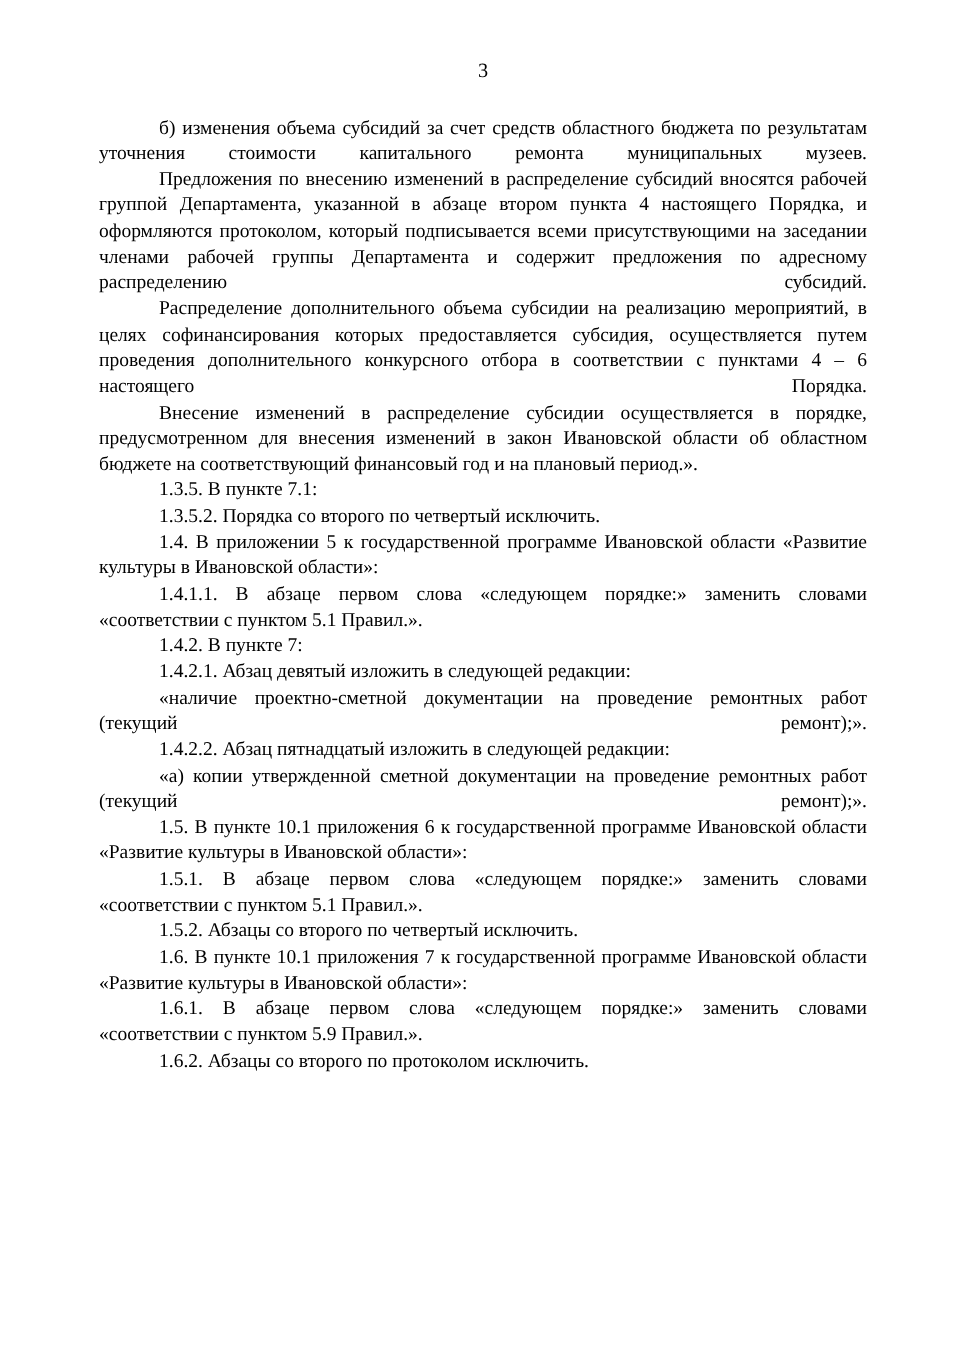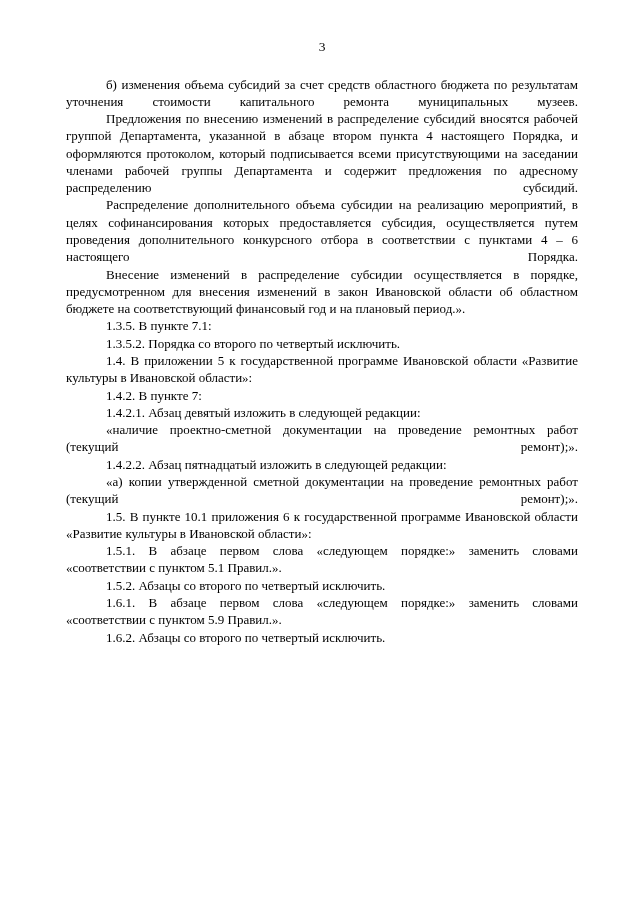--- a/index.html
+++ b/index.html
@@ -50,24 +50,26 @@
 <div class="page">
   <div class="page-number">3</div>
   <div class="body-text">
     <p class="para last-justify">б) изменения объема субсидий за счет средств областного бюджета по результатам уточнения стоимости капитального ремонта муниципальных музеев.</p>
     <p class="para last-justify">Предложения по внесению изменений в распределение субсидий вносятся рабочей группой Департамента, указанной в абзаце втором пункта 4 настоящего Порядка, и оформляются протоколом, который подписывается всеми присутствующими на заседании членами рабочей группы Департамента и содержит предложения по адресному распределению субсидий.</p>
     <p class="para last-justify">Распределение дополнительного объема субсидии на реализацию мероприятий, в целях софинансирования которых предоставляется субсидия, осуществляется путем проведения дополнительного конкурсного отбора в соответствии с пунктами 4 – 6 настоящего Порядка.</p>
     <p class="para">Внесение изменений в распределение субсидии осуществляется в порядке, предусмотренном для внесения изменений в закон Ивановской области об областном бюджете на соответствующий финансовый год и на плановый период.».</p>
     <p class="para">1.3.5. В пункте 7.1:</p>
     <p class="para">1.3.5.2. Порядка со второго по четвертый исключить.</p>
     <p class="para">1.4. В приложении 5 к государственной программе Ивановской области «Развитие культуры в Ивановской области»:</p>
+    <p class="para">1.4.1.1. В абзаце первом слова «следующем порядке:» заменить словами «соответствии с пунктом 5.1 Правил.».</p>
     <p class="para">1.4.2. В пункте 7:</p>
     <p class="para">1.4.2.1. Абзац девятый изложить в следующей редакции:</p>
     <p class="para last-justify">«наличие проектно-сметной документации на проведение ремонтных работ (текущий ремонт);».</p>
     <p class="para">1.4.2.2. Абзац пятнадцатый изложить в следующей редакции:</p>
     <p class="para last-justify">«а) копии утвержденной сметной документации на проведение ремонтных работ (текущий ремонт);».</p>
     <p class="para">1.5. В пункте 10.1 приложения 6 к государственной программе Ивановской области «Развитие культуры в Ивановской области»:</p>
     <p class="para">1.5.1. В абзаце первом слова «следующем порядке:» заменить словами «соответствии с пунктом 5.1 Правил.».</p>
     <p class="para">1.5.2. Абзацы со второго по четвертый исключить.</p>
+    <p class="para">1.6. В пункте 10.1 приложения 7 к государственной программе Ивановской области «Развитие культуры в Ивановской области»:</p>
     <p class="para">1.6.1. В абзаце первом слова «следующем порядке:» заменить словами «соответствии с пунктом 5.9 Правил.».</p>
-    <p class="para">1.6.2. Абзацы со второго по четвертый исключить.</p>
+    <p class="para">1.6.2. Абзацы со второго по протоколом исключить.</p>
   </div>
 </div>
 
 </body></html>

